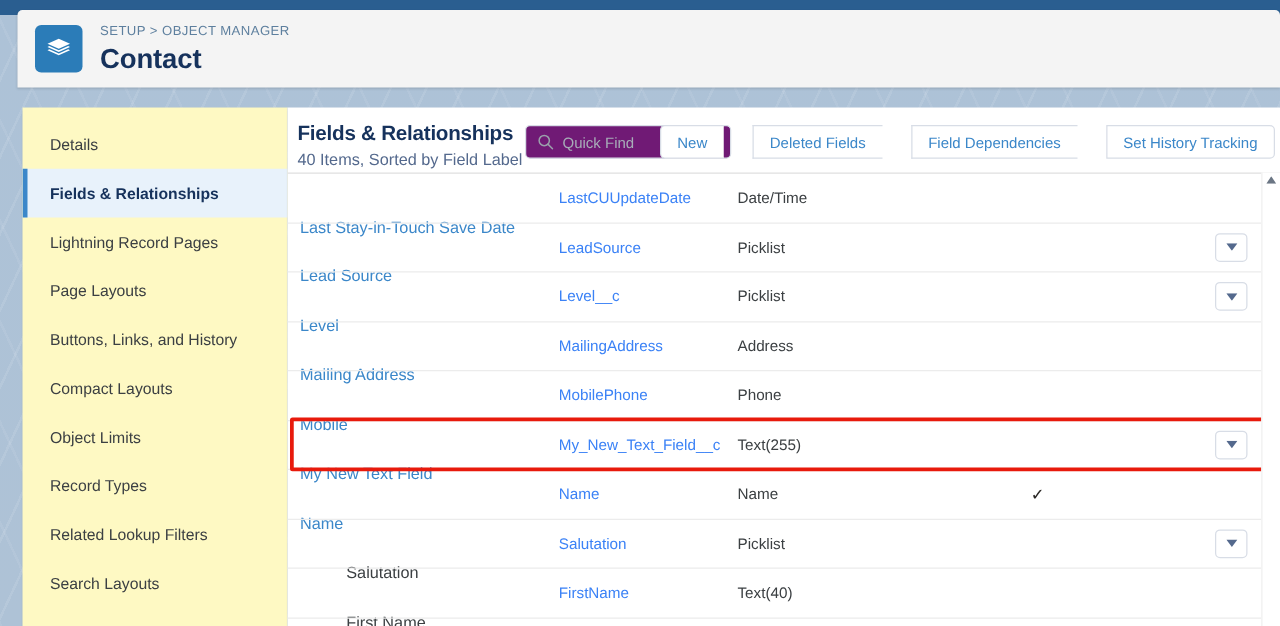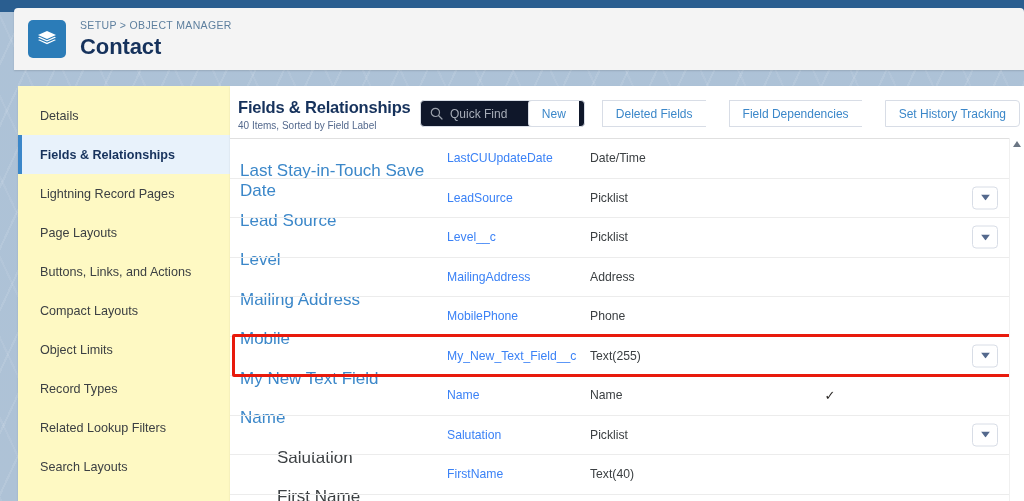--- a/index.html
+++ b/index.html
@@ -77,28 +77,28 @@
     background:#fff;
     box-shadow:0 1px 2px rgba(0,0,0,.10);
     overflow:hidden;
   }
   #mainhead {
     height:52px; display:flex; align-items:flex-start;
     padding:12px 0 0 8px; position:relative;
   }
   #titleblock { flex:none; width:182px; }
   #sectiontitle { font-size:16.5px; font-weight:bold; color:#16325c; letter-spacing:-.2px; }
-  #subtitle { font-size:10px; color:#54698d; margin-top:3px; }
+  #subtitle { font-size:13px; color:#54698d; margin-top:3px; }
 
   #quickfind {
     position:absolute; left:190px; top:14px;
     width:165px; height:27px;
     border:1px solid #d8dde6; border-radius:4px;
     display:flex; align-items:center; padding-left:9px;
-    background:#0f172a;
+    background:#701a75;
   }
   #qf-icon { flex:none; margin-right:7px; display:block; }
   #qf-text { font-size:12px; color:#a7adb8; }
 
   #btngroup {
     position:absolute; right:4px; top:14px;
     display:flex; height:27px;gap:23px;
   }
   .actionbtn {
     border:1px solid #d8dde6;
@@ -112,21 +112,21 @@
   .actionbtn:first-child { border-radius:4px 0 0 4px; }
 
   
   #tablewrap { position:relative; height:363px; }
   .row {
     height:39.5px; border-top:1px solid #ececec;
     display:flex; align-items:center; position:relative;
     padding-left:10px;
   }
   .row:first-child { border-top:1px solid #e0e0e0; }
-  .c-label { width:207px; font-size:17px; color:#3b87c9; flex:none;margin-top:46px; }
+  .c-label { width:207px; font-size:13px; color:#3b87c9; flex:none;margin-top:46px; }
   .c-label.plain { color:#3c4043; }
   .c-label.indent { padding-left:37px; }
   .c-api  { width:143px; font-size:12.2px; color:#3b82f6; flex:none; }
   .c-type { width:180px; font-size:12.2px; color:#3c4043; flex:none; }
   .c-check { width:120px; font-size:13px; color:#2b2826; text-align:center; flex:none; }
   .menubtn {
     position:absolute; right:26px; top:50%; transform:translateY(-50%);
     width:26px; height:23px;
     border:1px solid #d8dde6; border-radius:4px; background:#fff;
     display:flex; align-items:center; justify-content:center;
@@ -175,21 +175,21 @@
   <div class="navitem active">
     <span>Fields &amp; Relationships</span>
   </div>
   <div class="navitem">
     <span>Lightning Record Pages</span>
   </div>
   <div class="navitem">
     <span>Page Layouts</span>
   </div>
   <div class="navitem">
-    <span>Buttons, Links, and Actions</span>
+    <span>Buttons, Links, and History</span>
   </div>
   <div class="navitem">
     <span>Compact Layouts</span>
   </div>
   <div class="navitem">
     <span>Object Limits</span>
   </div>
   <div class="navitem">
     <span>Record Types</span>
   </div>

